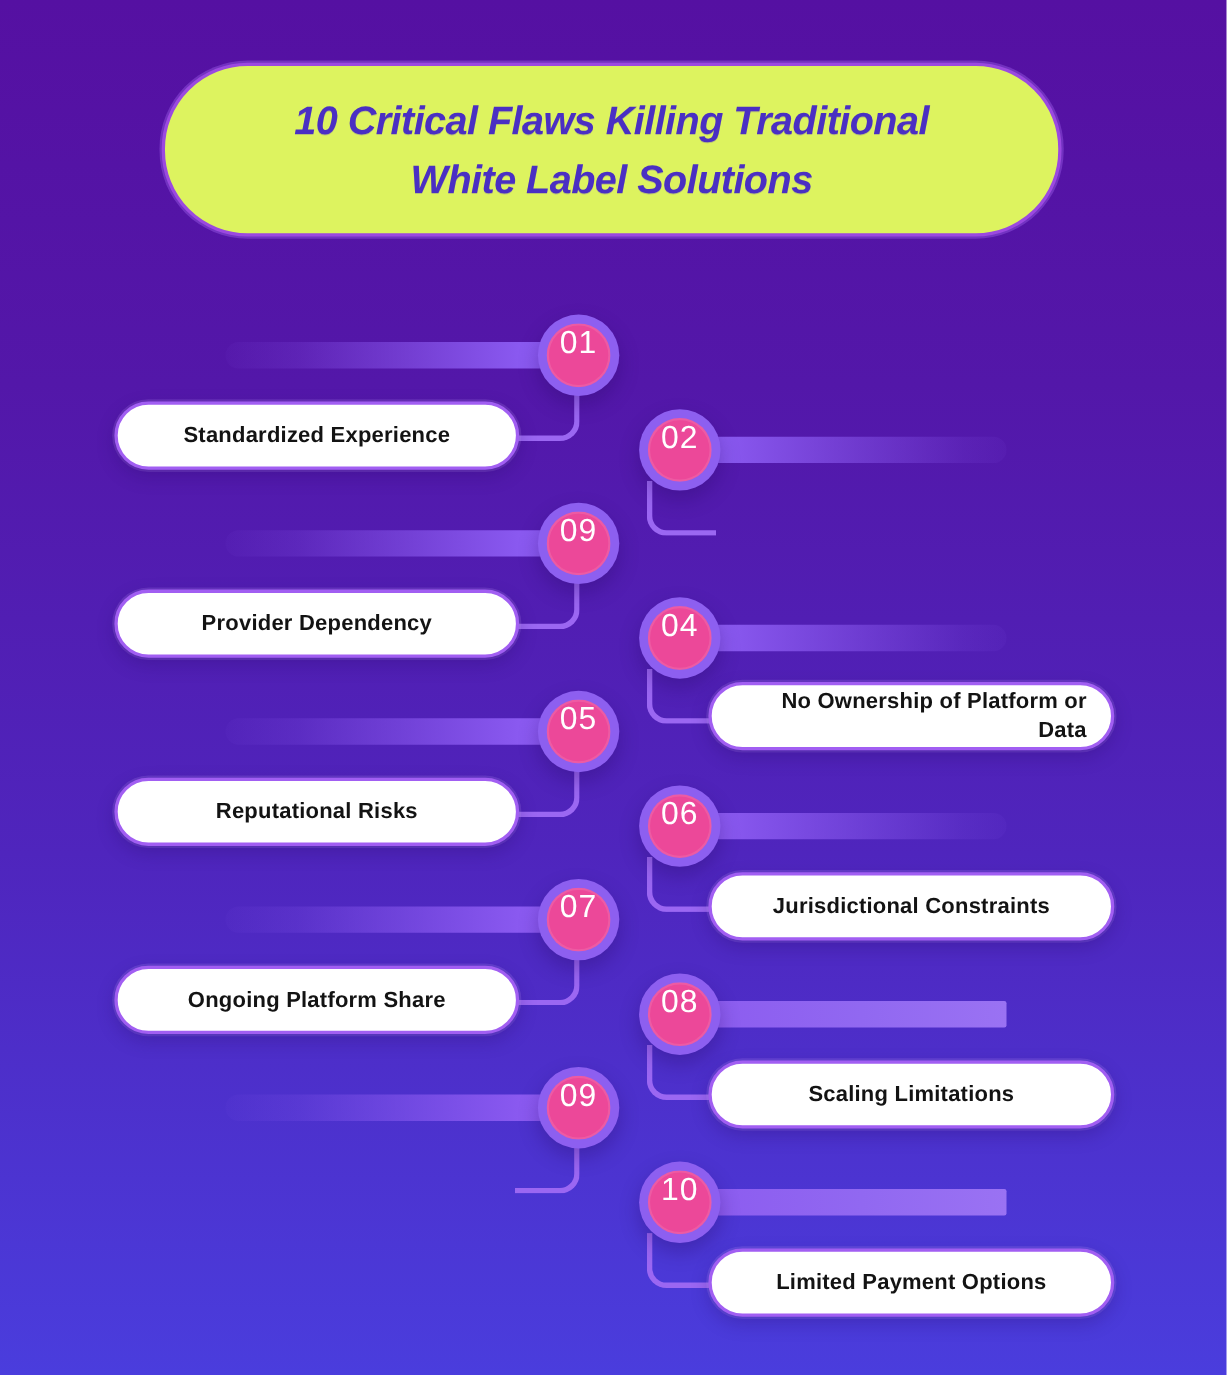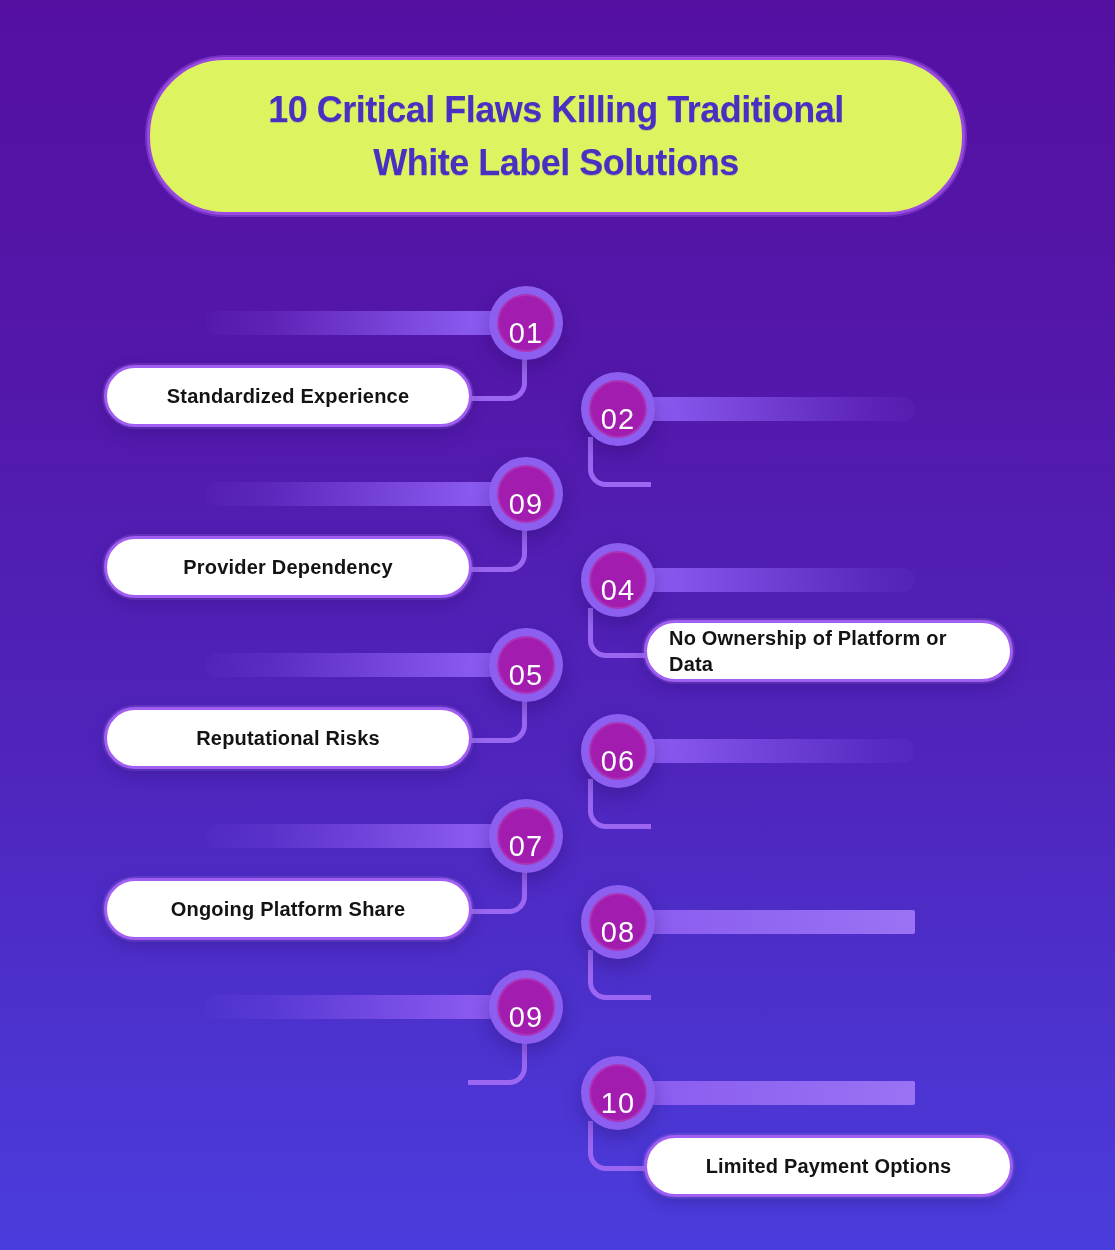--- a/index.html
+++ b/index.html
@@ -26,20 +26,21 @@
     flex-direction: column;
     justify-content: center;
     align-items: center;
     gap: 8px;
     box-sizing: border-box;
   }
   .title-line {
     font-size: 36px;
     line-height: 1.25;
     font-weight: 800;
+    font-style: italic;
     letter-spacing: -0.5px;
     color: #4a2fc3;
     text-shadow: 0 1px 0 rgba(74,47,195,0.25);
     white-space: nowrap;
   }
 
   
   .item { position: absolute; inset: 0; pointer-events: none; }
 
   
@@ -101,45 +102,45 @@
     background: #8d5ff0;
     box-shadow: 0 8px 18px rgba(38,8,92,0.30);
     z-index: 3;
     display: flex; align-items: center; justify-content: center;
   }
   .item.left .circle  { left: 489px; }
   .item.right .circle { left: 581px; }
   .circle-inner {
     width: 58px; height: 58px;
     border-radius: 50%;
-    background: #a21caf;
+    background: #ec4899;
     border: 2px solid rgba(255,255,255,0.10);
     box-sizing: border-box;
-    display: flex; align-items: flex-end; justify-content: center;
+    display: flex; align-items: flex-start; justify-content: center;
   }
   .num {
     color: #ffffff;
     font-size: 29px;
     font-weight: 400;
     letter-spacing: 1px;
   }
 
   
   .pill {
     position: absolute;
     top: calc(var(--cy) + 42px);
     min-height: 62px;
     background: #ffffff;
     border: 3px solid #a15ef2;
     border-radius: 34px;
     box-shadow: 0 6px 16px rgba(40,10,100,0.28), 0 0 0 2px rgba(200,160,255,0.18);
     display: flex; align-items: center; justify-content: center;
     box-sizing: border-box;
     padding: 0 22px;
-    text-align: left;
+    text-align: right;
     z-index: 4;
   }
   .item.left .pill  { left: 104px; width: 368px; }
   .item.right .pill { left: 644px; width: 369px; }
   .item.two-line .pill { top: calc(var(--cy) + 40px); }
   .pill span {
     font-size: 20px;
     font-weight: 700;
     color: #131313;
     line-height: 1.3;
@@ -219,20 +220,23 @@
   </div>
 
   <div class="item right" style="--cy:751px">
     <div class="bar"></div>
     <div class="connector"></div>
     <div class="circle">
       <div class="circle-inner">
         <span class="num">06</span>
       </div>
     </div>
+    <div class="pill">
+      <span>Jurisdictional Constraints</span>
+    </div>
   </div>
 
   <div class="item left" style="--cy:836px">
     <div class="bar"></div>
     <div class="connector"></div>
     <div class="circle">
       <div class="circle-inner">
         <span class="num">07</span>
       </div>
     </div>
@@ -242,20 +246,23 @@
   </div>
 
   <div class="item right bar-solid" style="--cy:922px">
     <div class="bar"></div>
     <div class="connector"></div>
     <div class="circle">
       <div class="circle-inner">
         <span class="num">08</span>
       </div>
     </div>
+    <div class="pill">
+      <span>Scaling Limitations</span>
+    </div>
   </div>
 
   <div class="item left" style="--cy:1007px">
     <div class="bar"></div>
     <div class="connector"></div>
     <div class="circle">
       <div class="circle-inner">
         <span class="num">09</span>
       </div>
     </div>

